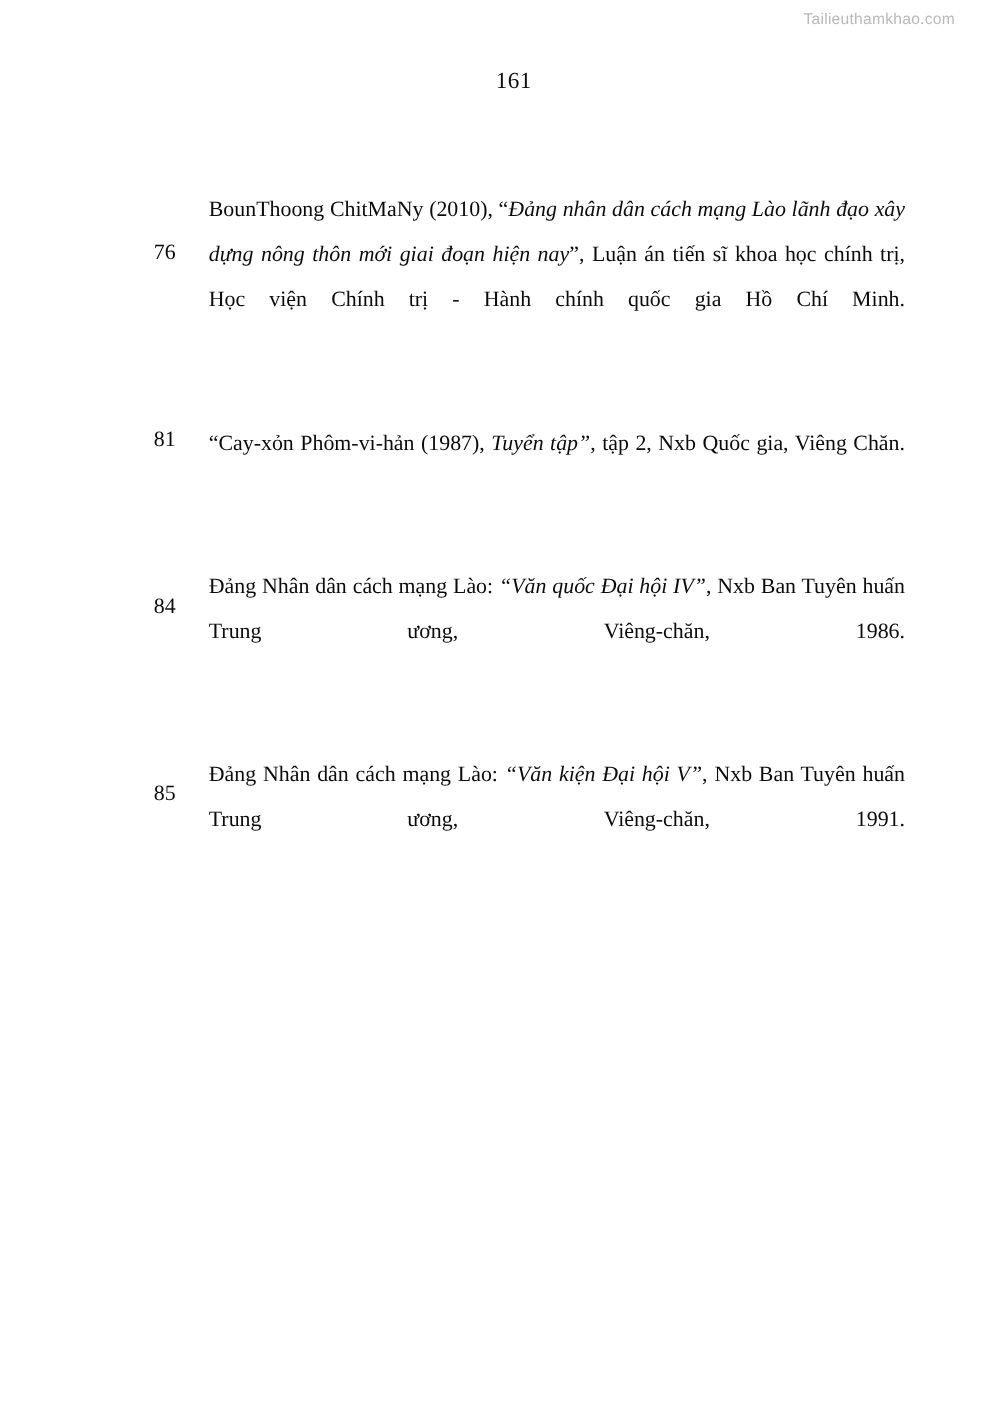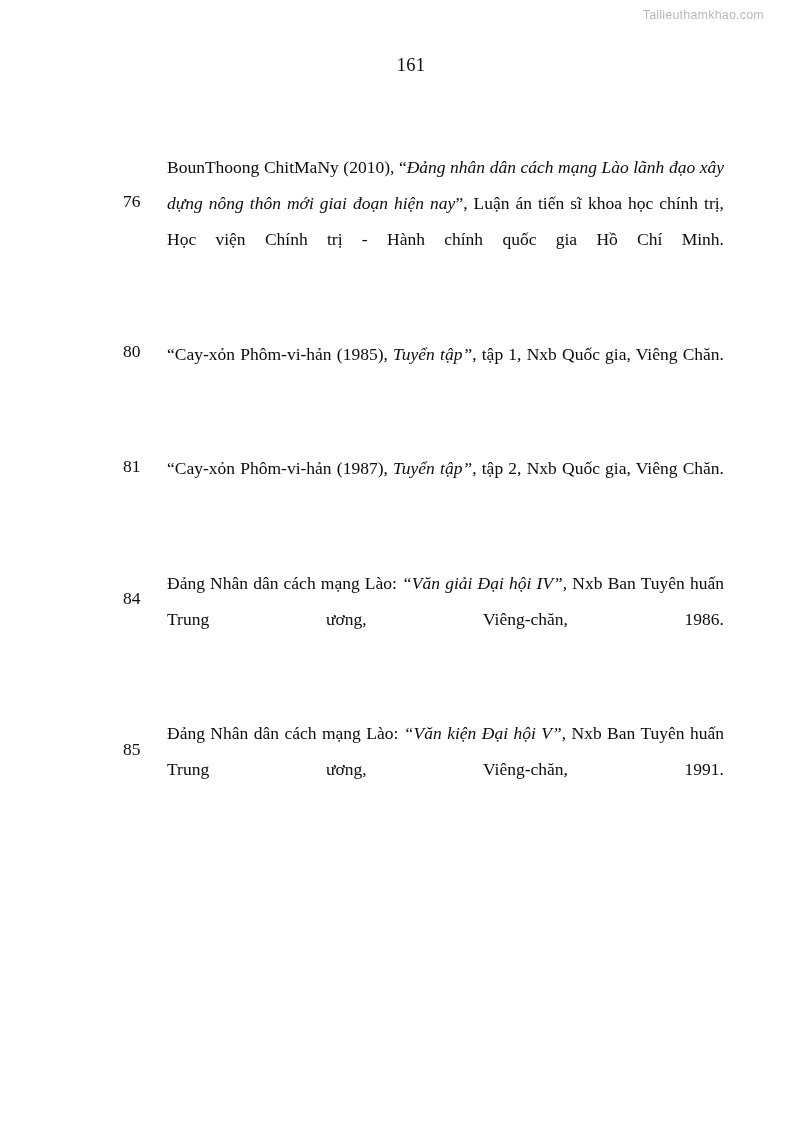--- a/index.html
+++ b/index.html
@@ -99,30 +99,26 @@
   <div class="watermark">Tailieuthamkhao.com</div>
 
   <div class="page-number">161</div>
 
   <div class="ref-list">
       <div class="ref-item">
         <div class="ref-num">76</div>
         <div class="ref-text"><span>BounThoong ChitMaNy (2010), “</span><i>Đảng nhân dân cách mạng Lào lãnh đạo xây dựng nông thôn mới giai đoạn hiện nay</i><span>”, Luận án tiến sĩ khoa học chính trị, Học viện Chính trị - Hành chính quốc gia Hồ Chí Minh.</span></div>
       </div>
       <div class="ref-item">
-        <div class="ref-num">80</div>
-        <div class="ref-text"><span>“Cay-xỏn Phôm-vi-hản (1985), </span><i>Tuyển tập”</i><span>, tập 1, Nxb Quốc gia, Viêng Chăn.</span></div>
-      </div>
-      <div class="ref-item">
         <div class="ref-num">81</div>
         <div class="ref-text"><span>“Cay-xỏn Phôm-vi-hản (1987), </span><i>Tuyển tập”</i><span>, tập 2, Nxb Quốc gia, Viêng Chăn.</span></div>
       </div>
       <div class="ref-item">
         <div class="ref-num">84</div>
-        <div class="ref-text"><span>Đảng Nhân dân cách mạng Lào: </span><i>“Văn giải Đại hội IV”</i><span>, Nxb Ban Tuyên huấn Trung ương, Viêng-chăn, 1986.</span></div>
+        <div class="ref-text"><span>Đảng Nhân dân cách mạng Lào: </span><i>“Văn quốc Đại hội IV”</i><span>, Nxb Ban Tuyên huấn Trung ương, Viêng-chăn, 1986.</span></div>
       </div>
       <div class="ref-item">
         <div class="ref-num">85</div>
         <div class="ref-text"><span>Đảng Nhân dân cách mạng Lào: </span><i>“Văn kiện Đại hội V”</i><span>, Nxb Ban Tuyên huấn Trung ương, Viêng-chăn, 1991.</span></div>
       </div>
     </div>
 
 </div>
 
 </body></html>

